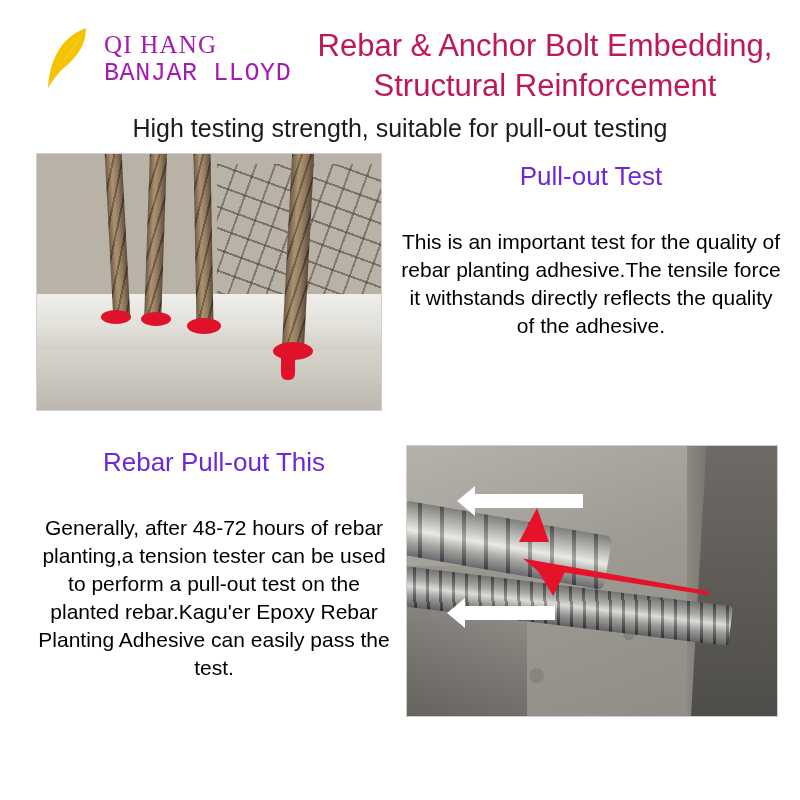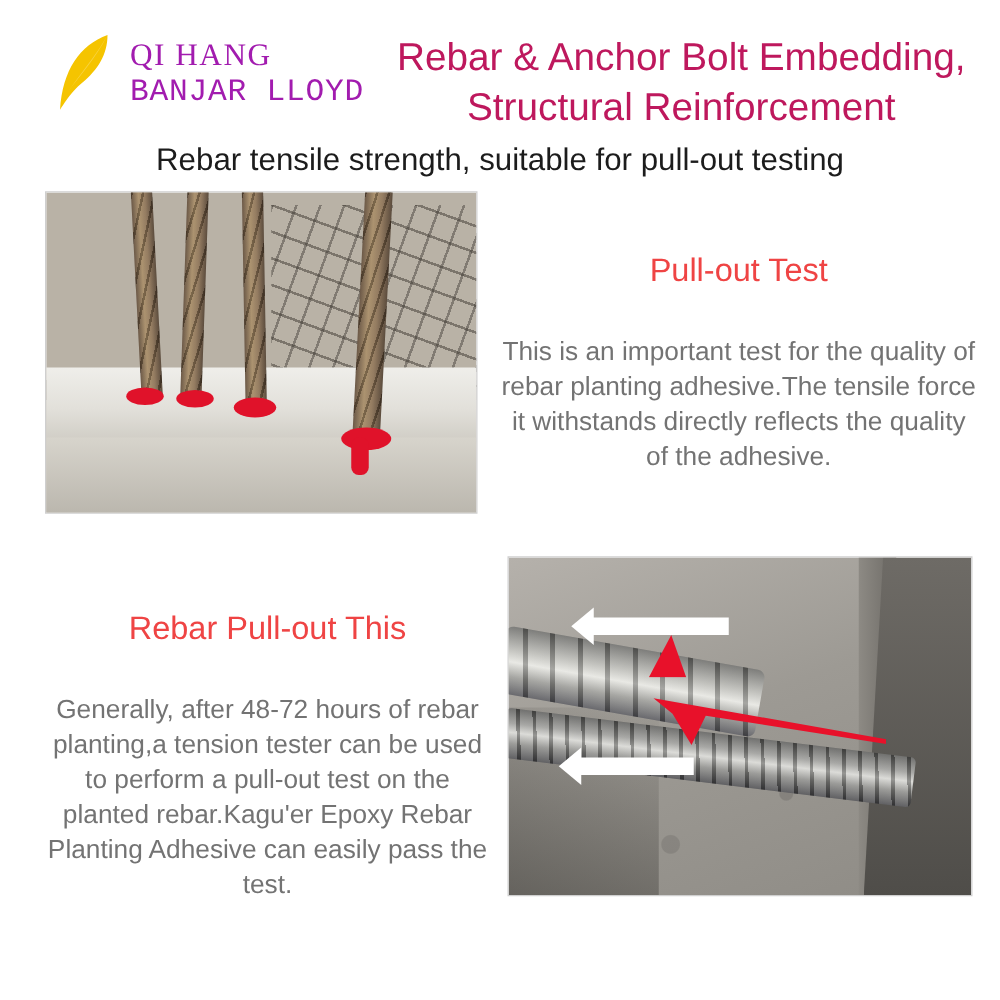--- a/index.html
+++ b/index.html
@@ -99,29 +99,28 @@
     height: 258px;
     margin-right: 16px;
   }
   .text-col {
     flex: 1 1 auto;
     padding-top: 8px;
   }
   .sect-title {
     font-size: 26px;
     text-align: center;
-    color: #ef4444;
+    color: #6d28d9;
     margin-bottom: 4px;
-    margin-top: 40px;
   }
   .sect-body {
     font-size: 21px;
     line-height: 1.33;
     text-align: center;
-    color: #737373;
+    color: #000000;
     margin-top: 36px;
   }
 
   
   .row2 {
     margin-top: 34px;
     padding: 0 16px 0 36px;
     align-items: flex-start;
   }
   .row2 .text-col {
@@ -282,21 +281,21 @@
       </div>
       <div class="brand-text">
         <div class="brand-line1">QI HANG</div>
         <div class="brand-line2">BANJAR LLOYD</div>
       </div>
     </div>
 
     <div class="header-title">Rebar &amp; Anchor Bolt Embedding, Structural Reinforcement</div>
   </div>
 
-  <div class="subtitle">Rebar tensile strength, suitable for pull-out testing</div>
+  <div class="subtitle">High testing strength, suitable for pull-out testing</div>
 
   <div class="row row1">
 
     <div class="photo photo1">
       <div class="p1-bg"></div>
       <div class="p1-mesh"></div>
       <div class="p1-mesh2"></div>
       <div class="p1-ground"></div>
       <div class="p1-slab"></div>
       <div class="p1-slab2"></div>

